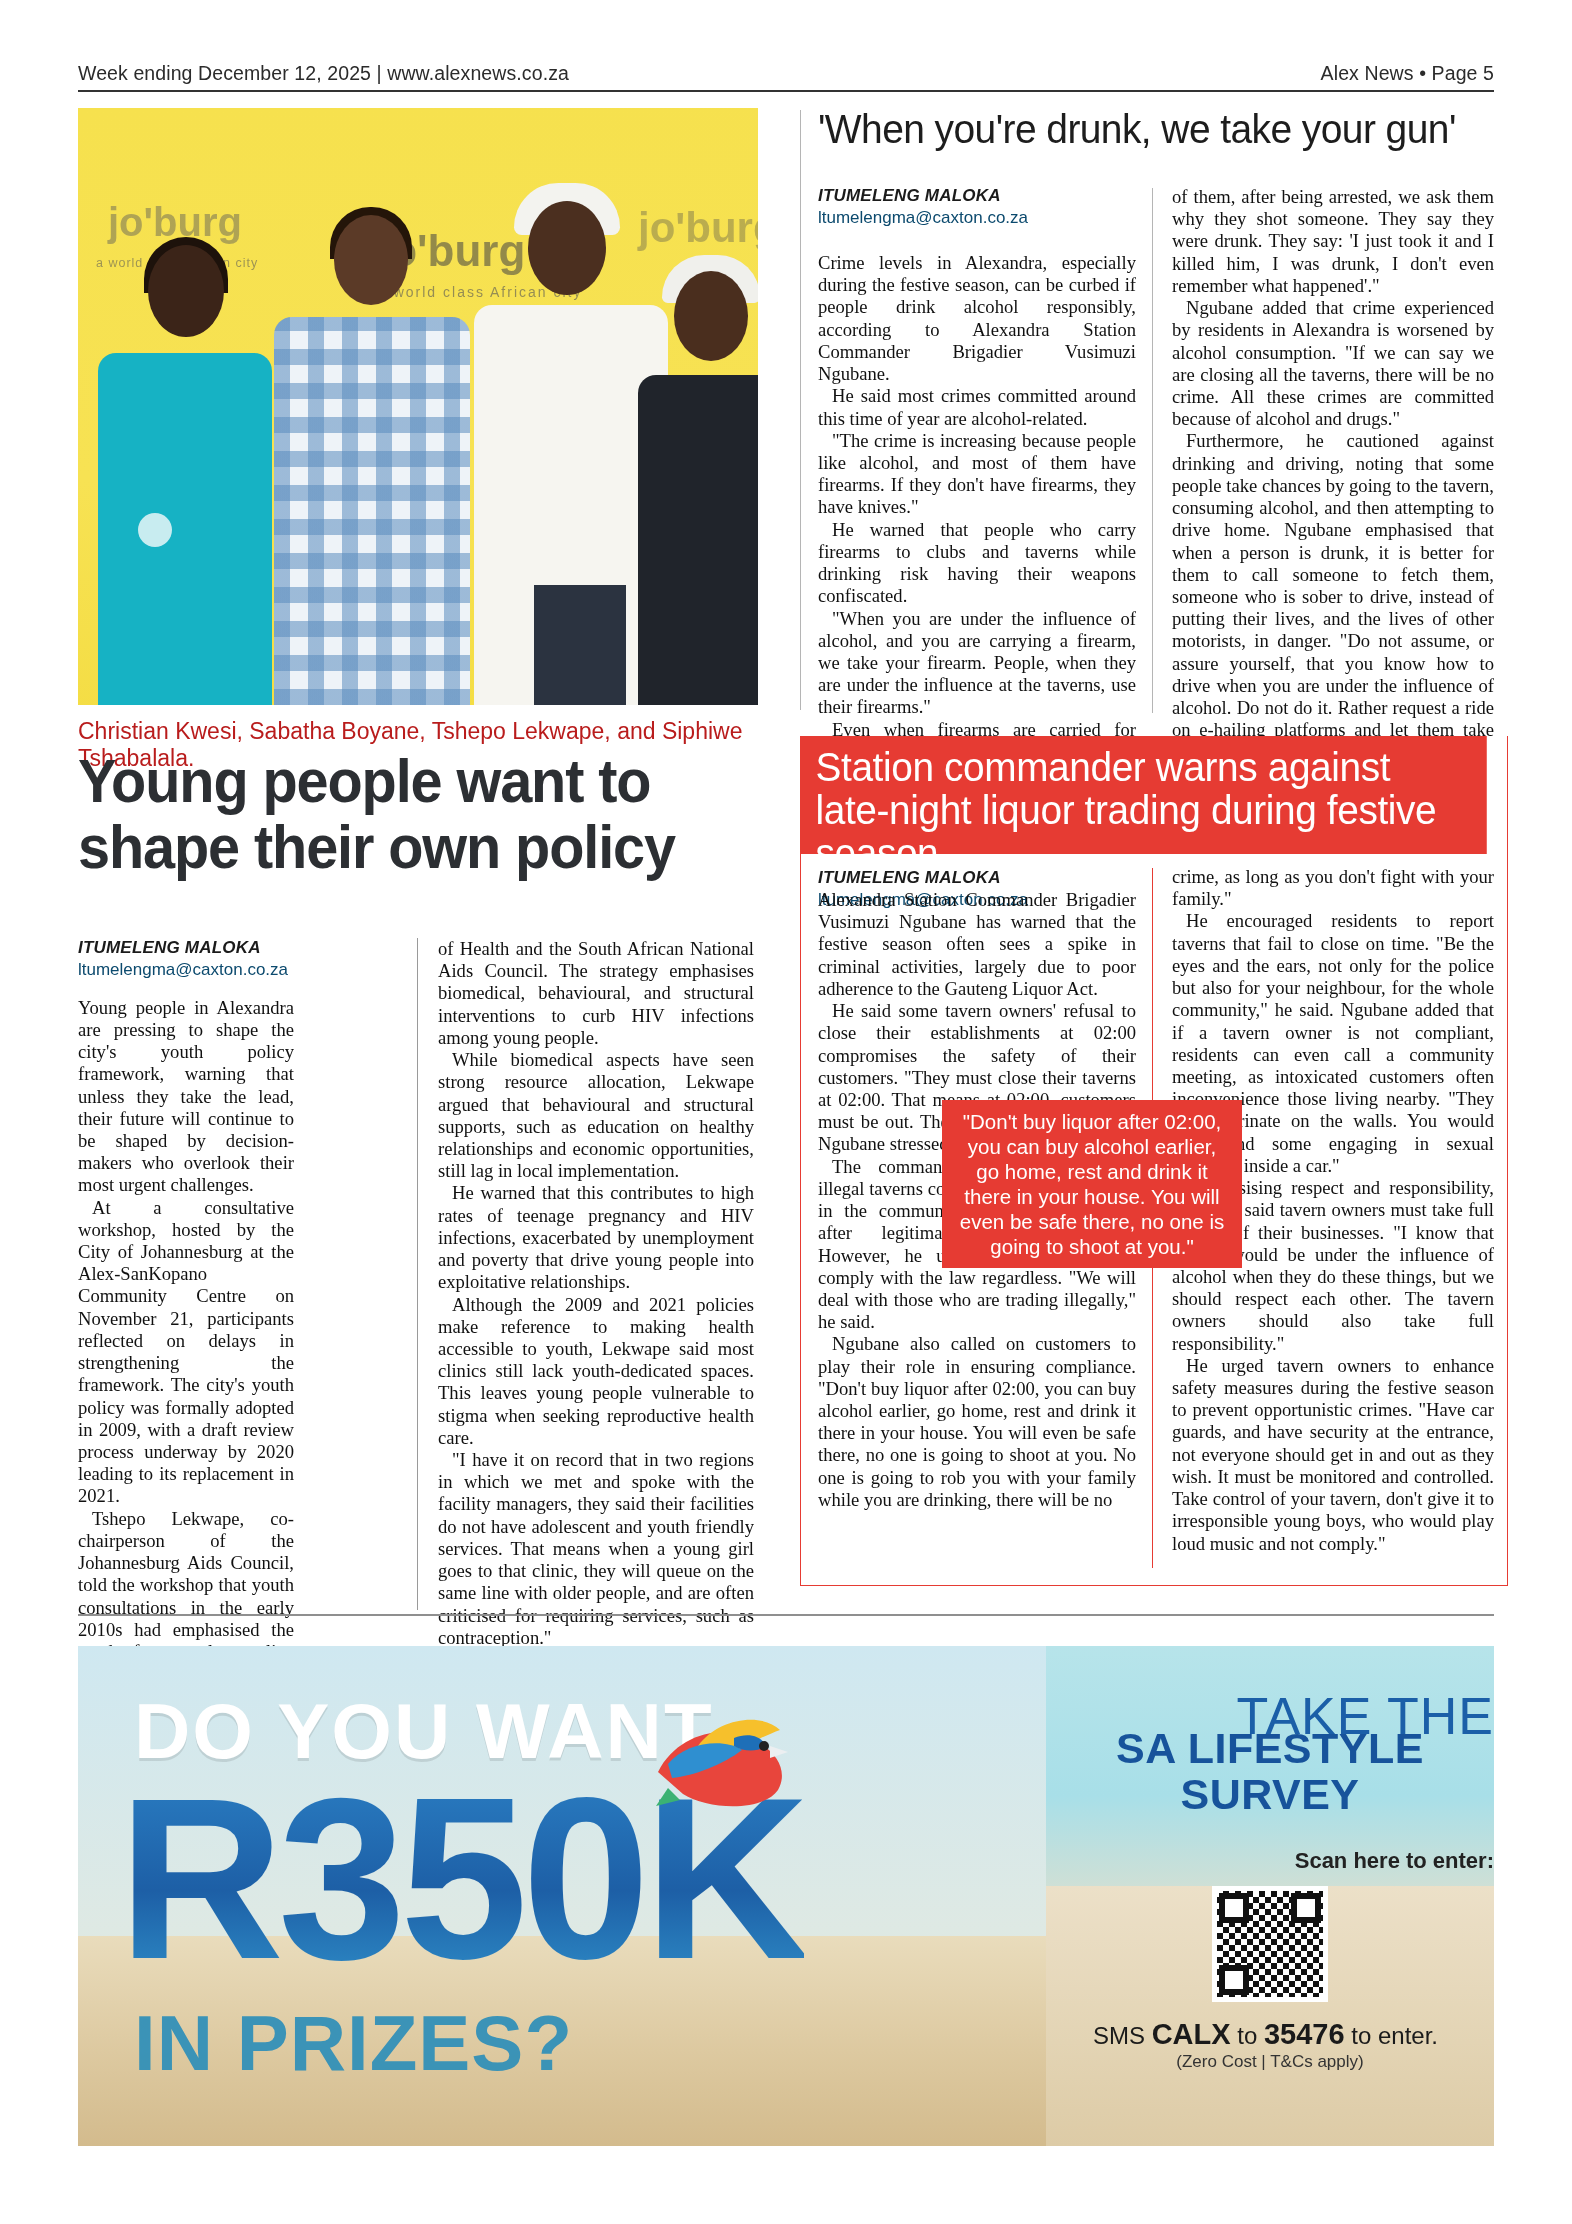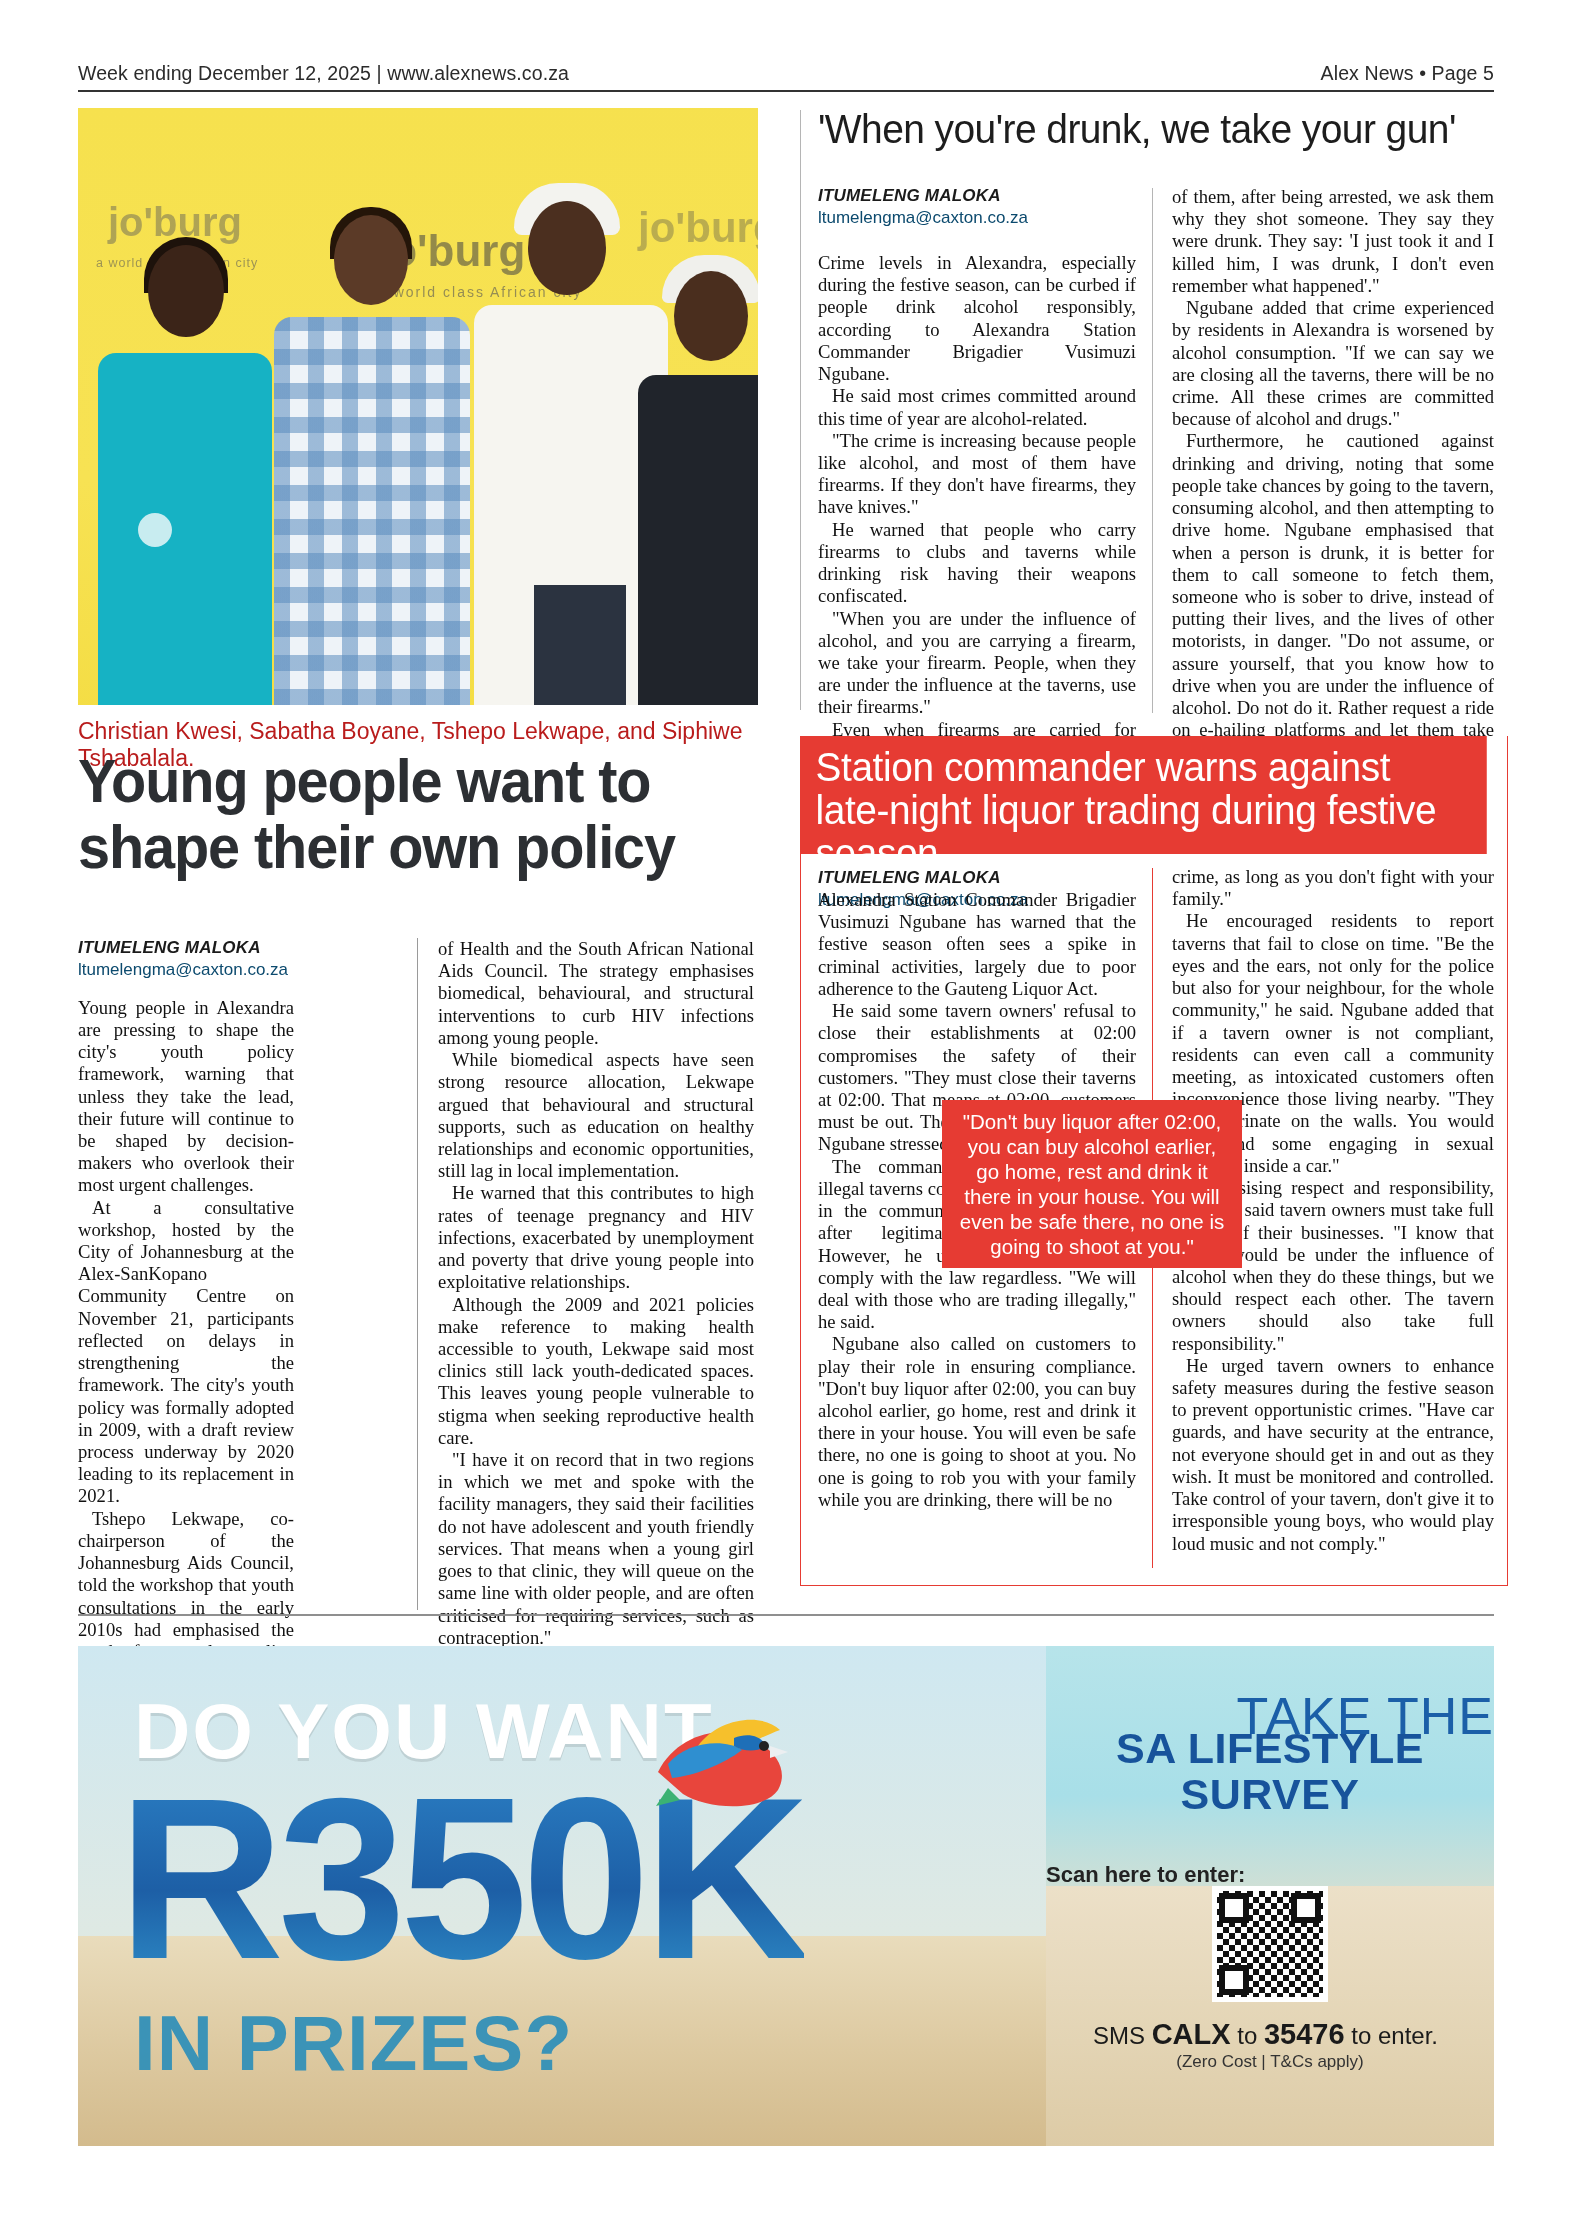--- a/index.html
+++ b/index.html
@@ -304,22 +304,22 @@
     position:absolute; left:0; right:0; top: 78px;
     text-align:center; font-size: 43px; color:#17539b; font-weight: 800;
     letter-spacing: .5px; font-family:"Liberation Sans",sans-serif;
   }
   .survey {
     position:absolute; left:0; right:0; top: 124px;
     text-align:center; font-size: 43px; color:#17539b; font-weight: 800;
     letter-spacing: .5px; font-family:"Liberation Sans",sans-serif;
   }
   .scan-here {
-    position:absolute; left:0; right:0; top: 216px;
-    text-align:left; font-size: 22px; color:#222; font-weight: 600;
+    position:absolute; left:0; right:0; top: 202px;
+    text-align:right; font-size: 22px; color:#222; font-weight: 600;
     font-family:"Liberation Sans",sans-serif;
   }
   .qr {
     position:absolute; left: 166px; top: 240px;
     width: 116px; height: 116px;
     background:
       repeating-conic-gradient(#111 0% 25%, #fff 0% 50%) 0 0 / 12px 12px;
     border: 5px solid #fff;
   }
   .qr-eye { position:absolute; width:30px;height:30px;background:#fff;border:6px solid #111; }

